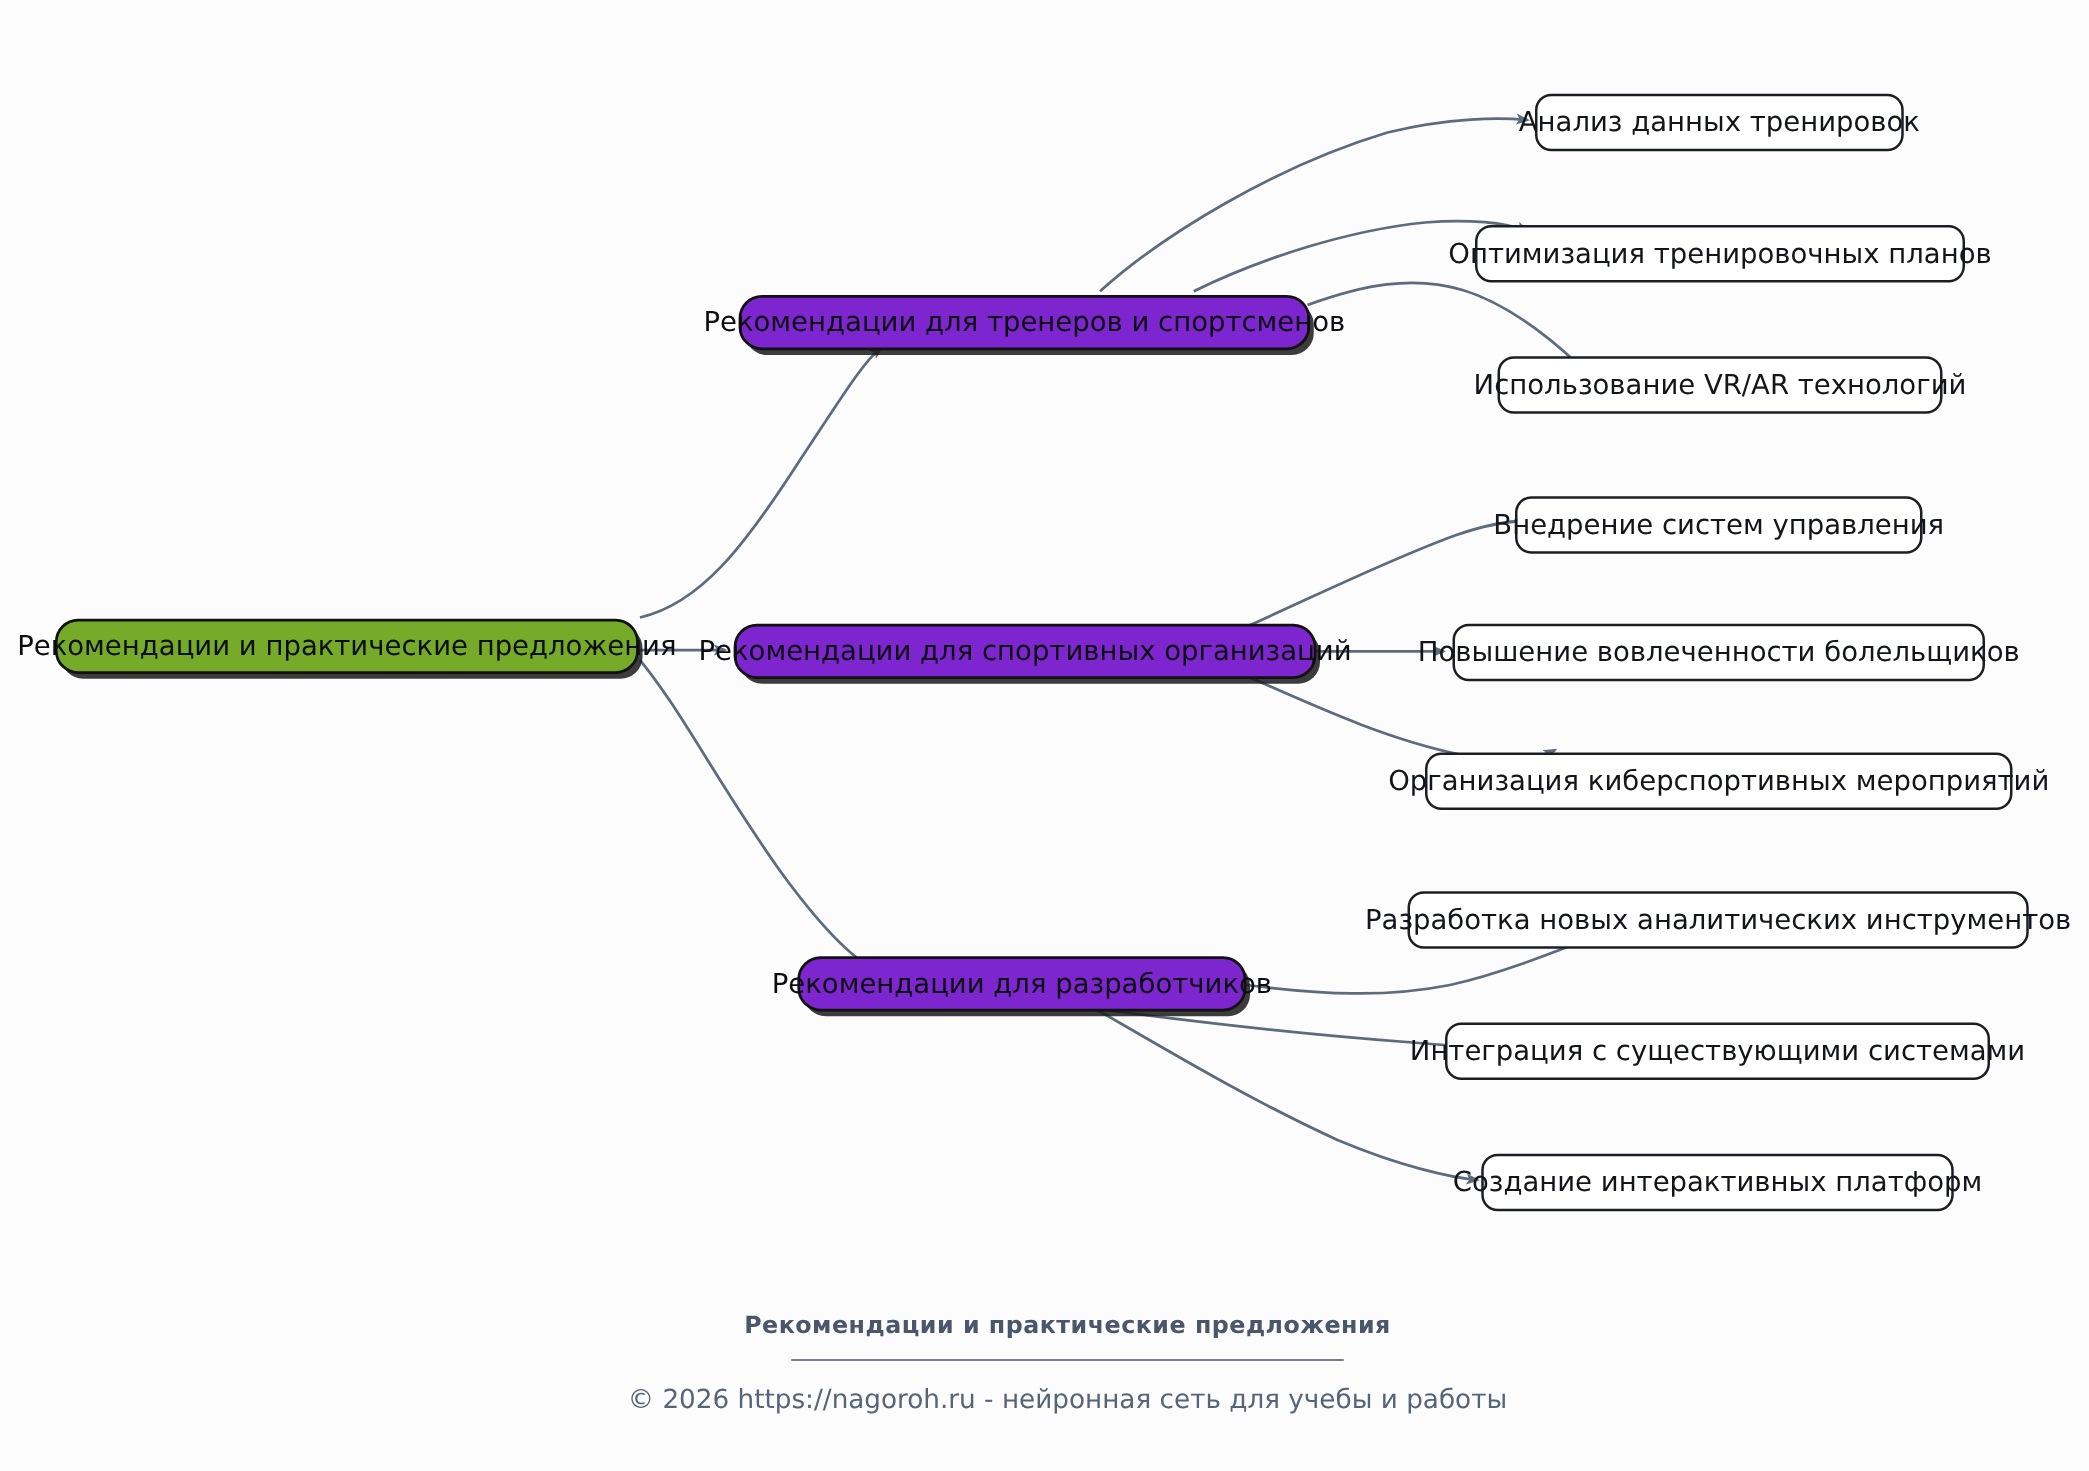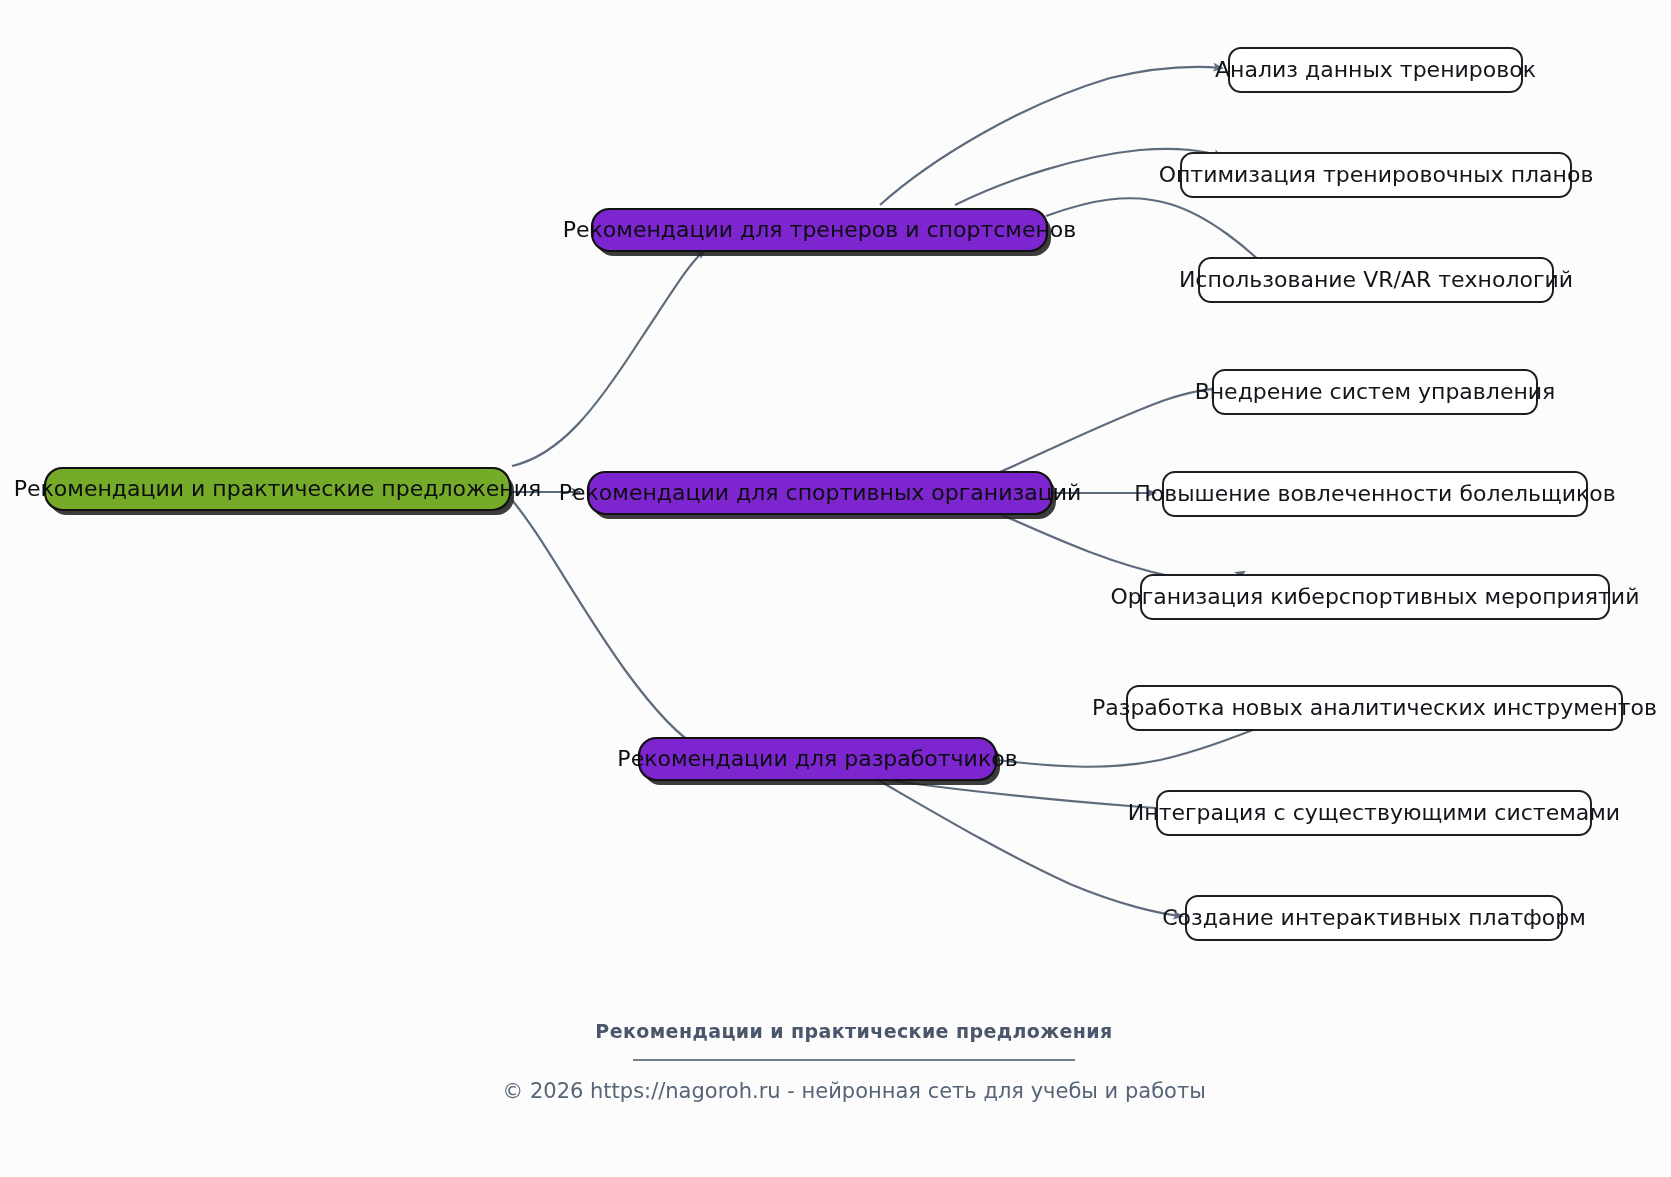--- a/index.html
+++ b/index.html
@@ -11,20 +11,21 @@
   body {
     width: 1671px;
     height: 1177px;
     font-family: "Liberation Sans", sans-serif;
     overflow: hidden;
     position: relative;
   }
   #mindmap-root {
     position: absolute;
     inset: 0;
+    margin-top: 28px;
   }
   svg#mm {
     display: block;
     width: 1671px;
     height: 1177px;
   }
   .edge {
     fill: none;
     stroke: #5d6b7d;
     stroke-width: 2.2;

